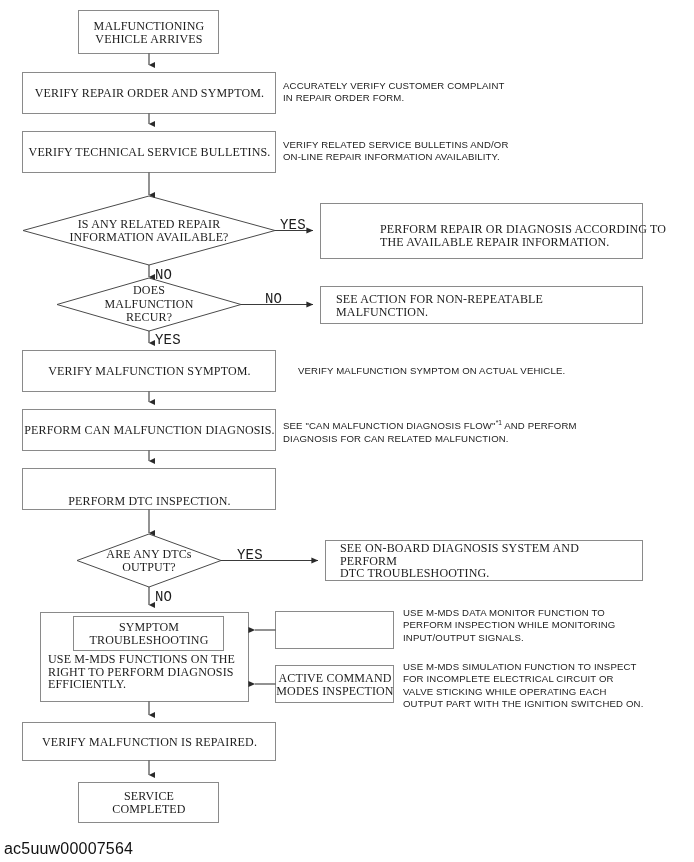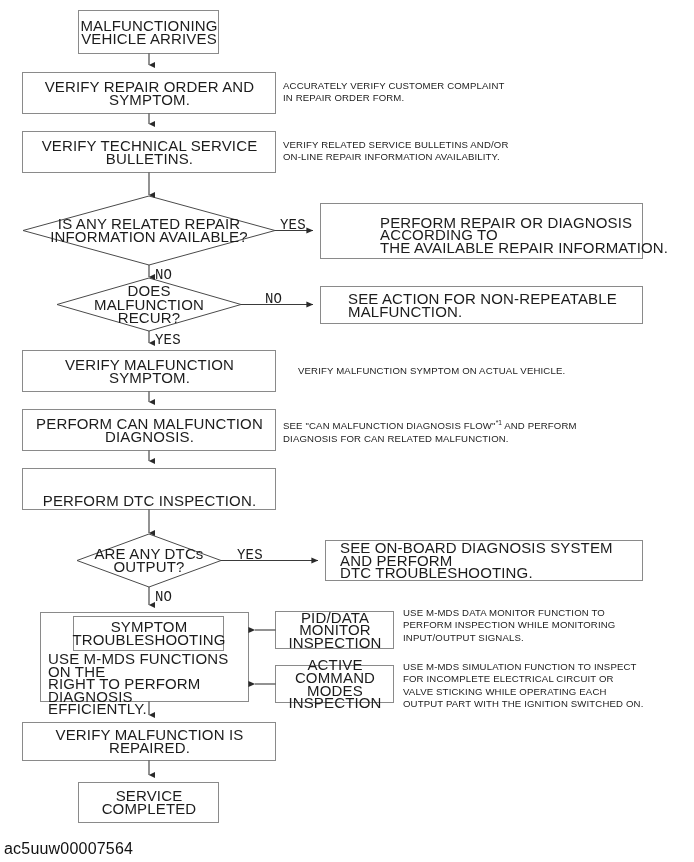--- a/index.html
+++ b/index.html
@@ -56,22 +56,22 @@
     pointer-events: none;
   }
   .txt.left {
     text-align: left;
   }
   .txt-block {
     position: absolute;
     display: flex;
     align-items: center;
     justify-content: center;
-    font-family: Liberation Sans, sans-serif;
-    font-size: 15px;
+    font-family: Liberation Serif, serif;
+    font-size: 12px;
     line-height: 12.6px;
     letter-spacing: 0.15px;
     color: #1c1c1c;
     text-align: center;
     white-space: pre-line;
   }
   .txt-block.align-left {
     justify-content: flex-start;
     text-align: left;
   }
@@ -215,27 +215,25 @@
 EFFICIENTLY.</div>
 
   <div class="txt-block" style="left:23px; top:723px; width:253px; height:38px;">VERIFY MALFUNCTION IS REPAIRED.</div>
 
   <div class="txt-block" style="left:79px; top:783px; width:140px; height:40px;">SERVICE
 COMPLETED</div>
 
   <div class="txt-block align-left" style="left:336px; top:208px; width:300px; height:55px;margin-left:44px;">PERFORM REPAIR OR DIAGNOSIS ACCORDING TO
 THE AVAILABLE REPAIR INFORMATION.</div>
 
-  <div class="txt-block align-left" style="left:348px; top:287px; width:300px; height:37px;">SEE ACTION FOR NON-REPEATABLE MALFUNCTION.</div>
+  <div class="txt-block align-left" style="left:336px; top:287px; width:300px; height:37px;">SEE ACTION FOR NON-REPEATABLE MALFUNCTION.</div>
 
   <div class="txt-block align-left" style="left:340px; top:541px; width:298px; height:40px;">SEE ON-BOARD DIAGNOSIS SYSTEM AND PERFORM
 DTC TROUBLESHOOTING.</div>
 
-  <div class="txt-block" style="left:276px; top:612px; width:118px; height:37px;">PID/DATA MONITOR
-INSPECTION</div>
 
   <div class="txt-block" style="left:276px; top:666px; width:118px; height:37px;">ACTIVE COMMAND
 MODES INSPECTION</div>
 
   <div class="txt left" style="left:283px; top:80px; width:400px;">ACCURATELY VERIFY CUSTOMER COMPLAINT
 IN REPAIR ORDER FORM.</div>
 
   <div class="txt left" style="left:283px; top:139px; width:400px;">VERIFY RELATED SERVICE BULLETINS AND/OR
 ON-LINE REPAIR INFORMATION AVAILABILITY.</div>
 

